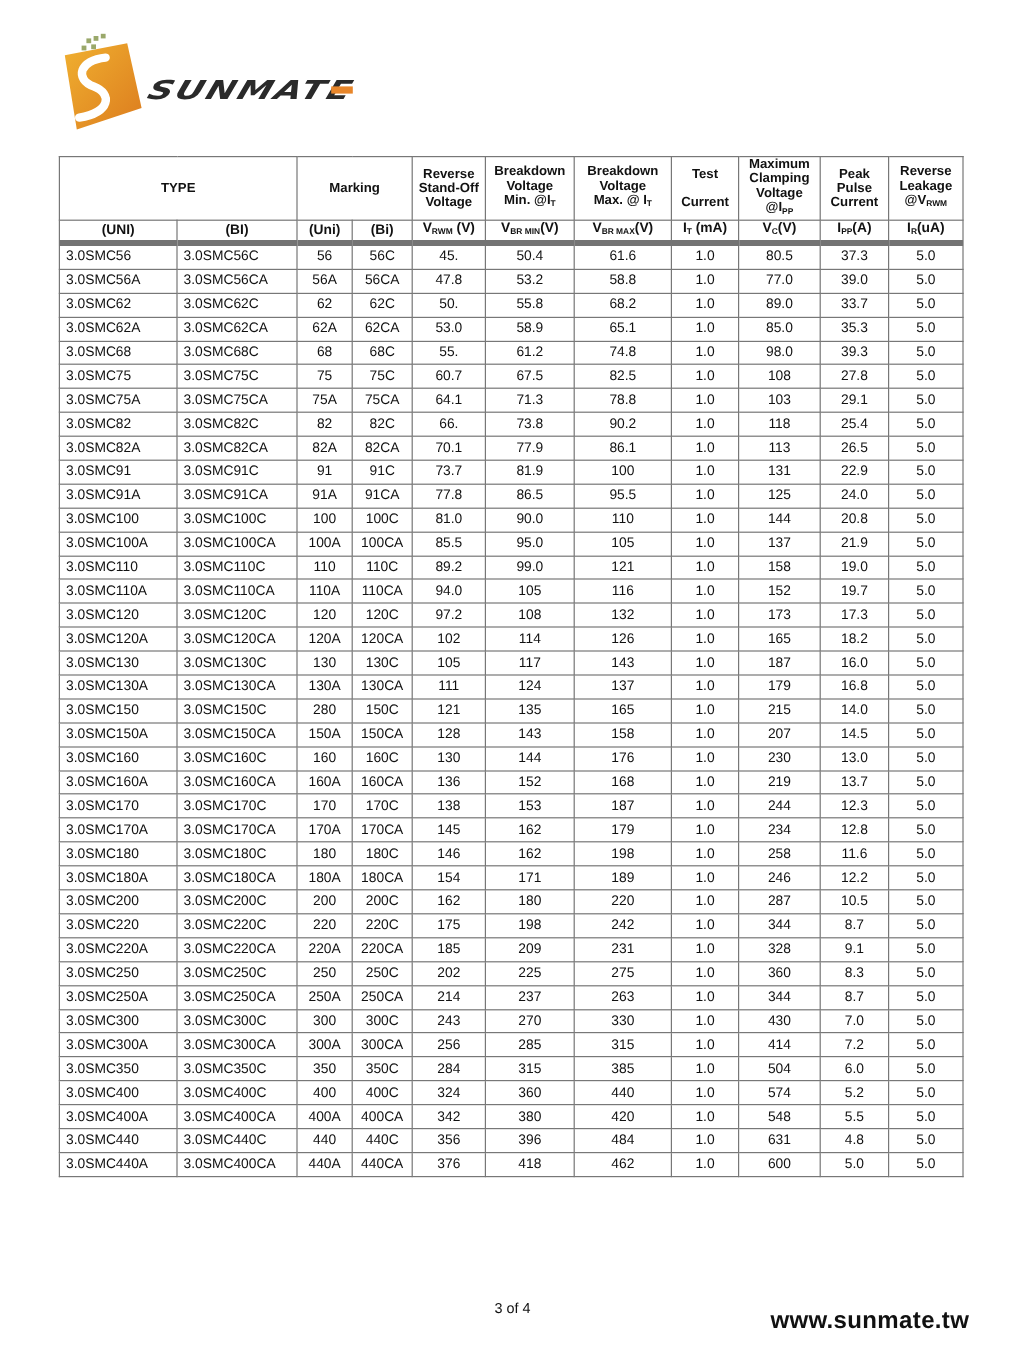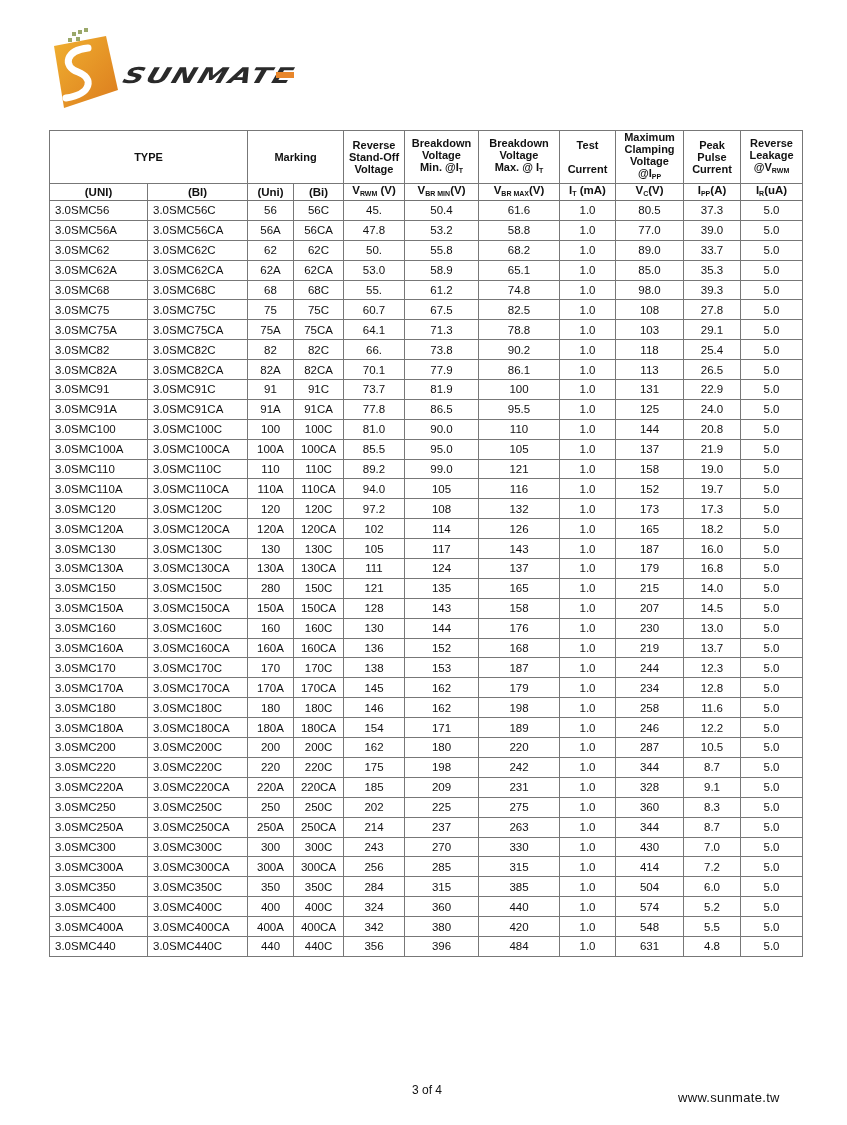--- a/index.html
+++ b/index.html
@@ -6,26 +6,26 @@
   body { width:847px; height:1125px; position:relative; font-family:"Liberation Sans", sans-serif; color:#111; overflow:hidden; }
   .logo { position:absolute; left:36px; top:28px; width:270px; height:90px; }
   .logo-mark { position:absolute; left:0; top:0; width:90px; height:90px; }
   .logo-text { position:absolute; left:88px; top:30px; font-family:"DejaVu Sans", sans-serif; font-weight:bold; font-style:italic; font-size:29px; letter-spacing:2px; color:#2a2a2a; transform:skewX(-18deg) scaleY(0.75); transform-origin:left center; }
   .logo-bar { position:absolute; left:240px; top:44px; width:18px; height:6px; background:#e8862a; }
 
   table.spec { position:absolute; left:49px; top:130px; width:753px; border-collapse:collapse; table-layout:fixed; font-size:11.5px; }
   table.spec td, table.spec th { border:1px solid #777; text-align:center; padding:0; height:18.9px; }
   table.spec th { font-weight:bold; font-size:11px; line-height:12px; }
   table.spec thead tr.h1 th { height:52px; }
-  table.spec thead tr.h2 th { height:14px; font-size:11.5px; border-bottom:1px solid #737373; }
+  table.spec thead tr.h2 th { height:14px; font-size:11.5px; border-bottom:5px solid #737373; }
   table.spec td.l { text-align:left; padding-left:5px; }
   table.spec { border:1px solid #444; }
   sub { font-size:7px; vertical-align:-2px; }
   .footer-page { position:absolute; left:412px; top:1083px; font-size:12px; }
-  .footer-url { position:absolute; left:678px; top:1090px; font-size:13px; font-weight:normal; letter-spacing:0.3px; }
+  .footer-url { position:absolute; left:642px; top:1090px; font-size:20px; font-weight:bold; letter-spacing:0.3px; }
 </style>
 </head>
 <body>
 
 <div class="logo">
   <svg class="logo-mark" viewBox="0 0 90 90">
     <defs>
       <linearGradient id="lg" x1="0" y1="0" x2="1" y2="1">
         <stop offset="0" stop-color="#f0b030"></stop>
         <stop offset="1" stop-color="#dc7c1e"></stop>
@@ -599,17 +599,30 @@
         <td>440</td>
         <td>440C</td>
         <td>356</td>
         <td>396</td>
         <td>484</td>
         <td>1.0</td>
         <td>631</td>
         <td>4.8</td>
         <td>5.0</td>
       </tr>
+      <tr>
+        <td class="l">3.0SMC440A</td>
+        <td class="l">3.0SMC400CA</td>
+        <td>440A</td>
+        <td>440CA</td>
+        <td>376</td>
+        <td>418</td>
+        <td>462</td>
+        <td>1.0</td>
+        <td>600</td>
+        <td>5.0</td>
+        <td>5.0</td>
+      </tr>
     </tbody>
 </table>
 
 <div class="footer-page">3 of 4</div>
 <div class="footer-url">www.sunmate.tw</div>
 
 </body></html>

